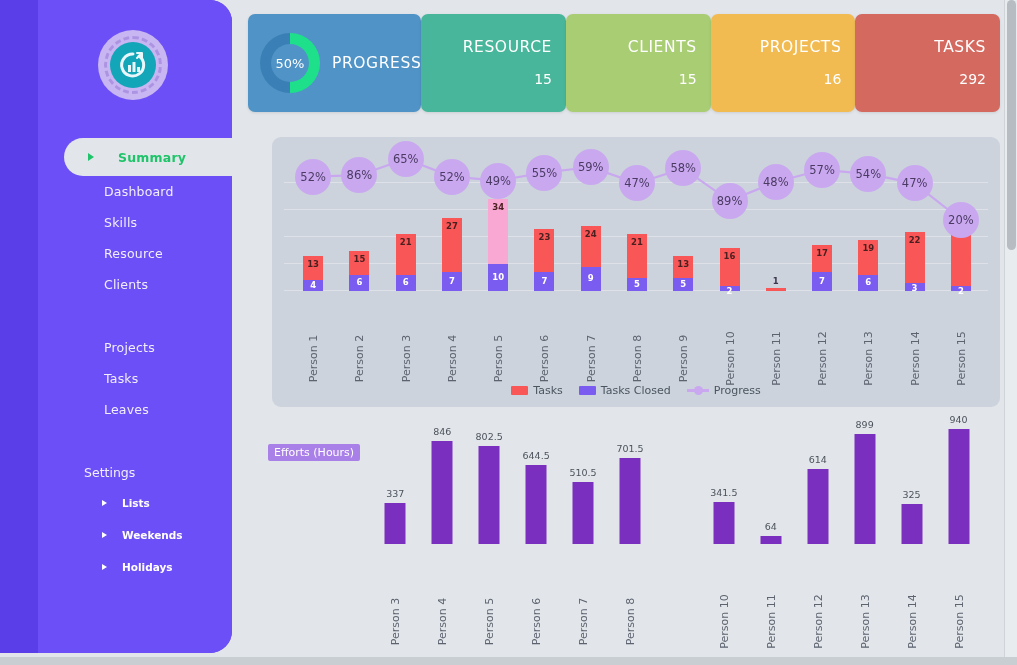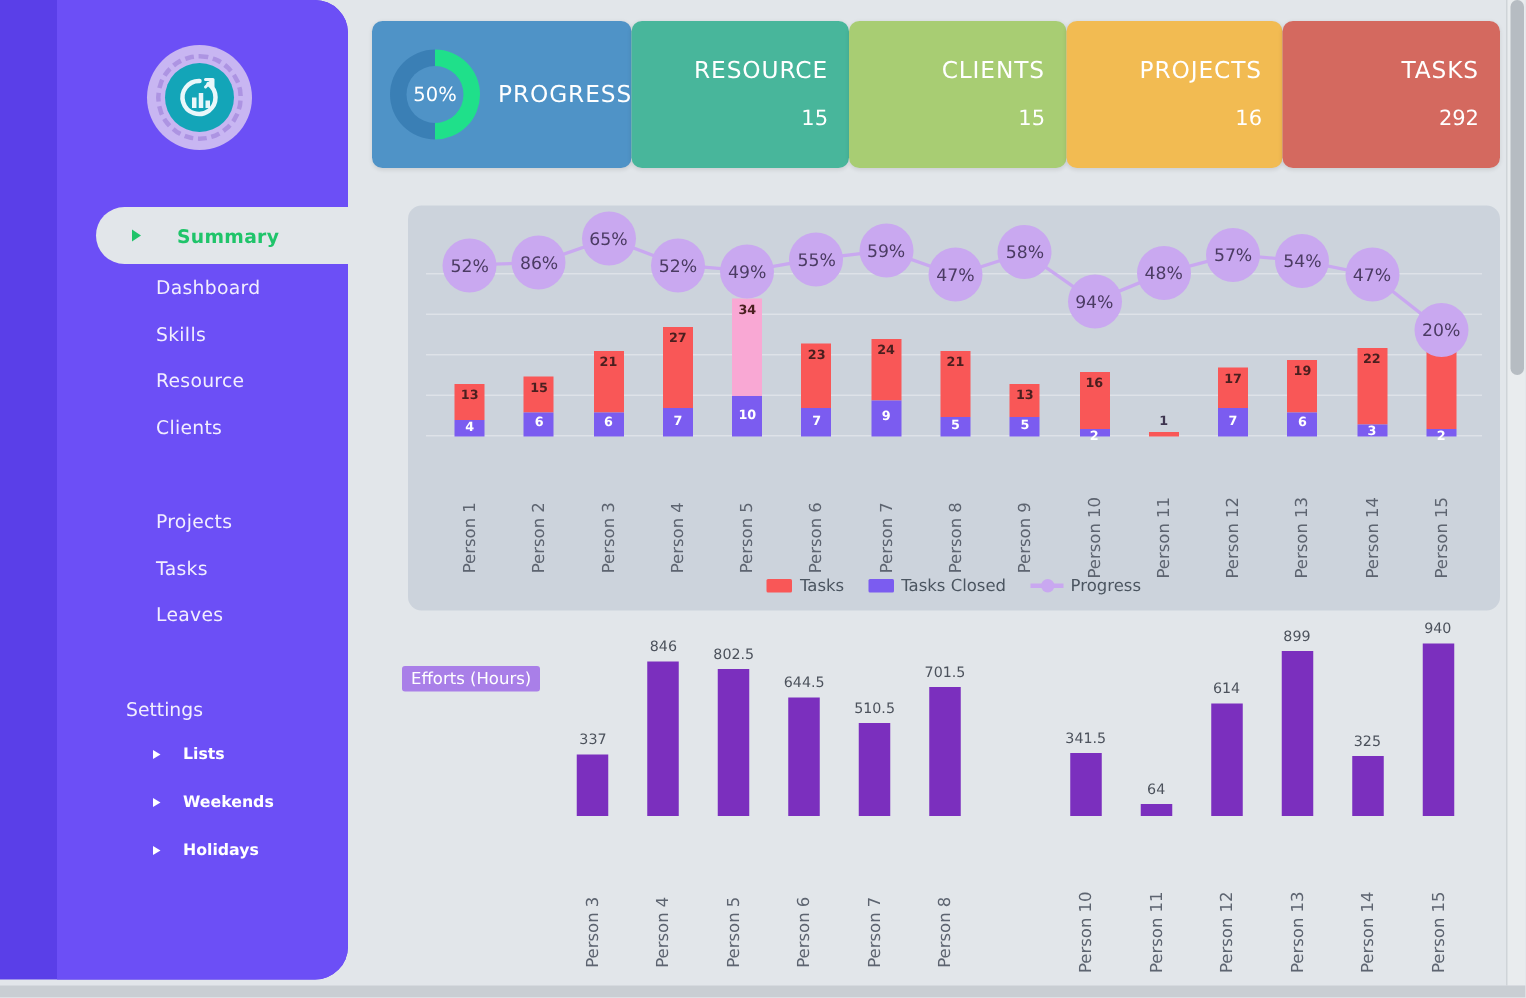--- a/index.html
+++ b/index.html
@@ -452,21 +452,21 @@
       </div>
   <div class="bubble" style="left: 41.1333px; top: 39.55px; background: rgb(201, 168, 240);">52%</div>
       <div class="bubble" style="left: 87.4px; top: 38.2px; background: rgb(201, 168, 240);">86%</div>
       <div class="bubble" style="left: 133.667px; top: 22px; background: rgb(201, 168, 240);">65%</div>
       <div class="bubble" style="left: 179.933px; top: 39.55px; background: rgb(201, 168, 240);">52%</div>
       <div class="bubble" style="left: 226.2px; top: 43.6px; background: rgb(201, 168, 240);">49%</div>
       <div class="bubble" style="left: 272.467px; top: 35.5px; background: rgb(201, 168, 240);">55%</div>
       <div class="bubble" style="left: 318.733px; top: 30.1px; background: rgb(201, 168, 240);">59%</div>
       <div class="bubble" style="left: 365px; top: 46.3px; background: rgb(201, 168, 240);">47%</div>
       <div class="bubble" style="left: 411.267px; top: 31.45px; background: rgb(201, 168, 240);">58%</div>
-      <div class="bubble" style="left: 457.533px; top: 63.85px; background: rgb(201, 168, 240);">94%</div>
+      <div class="bubble" style="left: 457.533px; top: 63.85px; background: rgb(201, 168, 240);">89%</div>
       <div class="bubble" style="left: 503.8px; top: 44.95px; background: rgb(201, 168, 240);">48%</div>
       <div class="bubble" style="left: 550.067px; top: 32.8px; background: rgb(201, 168, 240);">57%</div>
       <div class="bubble" style="left: 596.333px; top: 36.85px; background: rgb(201, 168, 240);">54%</div>
       <div class="bubble" style="left: 642.6px; top: 46.3px; background: rgb(201, 168, 240);">47%</div>
       <div class="bubble" style="left: 688.867px; top: 82.75px; background: rgb(201, 168, 240);">20%</div>
     </div>
 
   <div id="panel-efforts">
     <div id="efforts-title">Efforts (Hours)</div>
     <div class="plot" id="efforts-plot">

